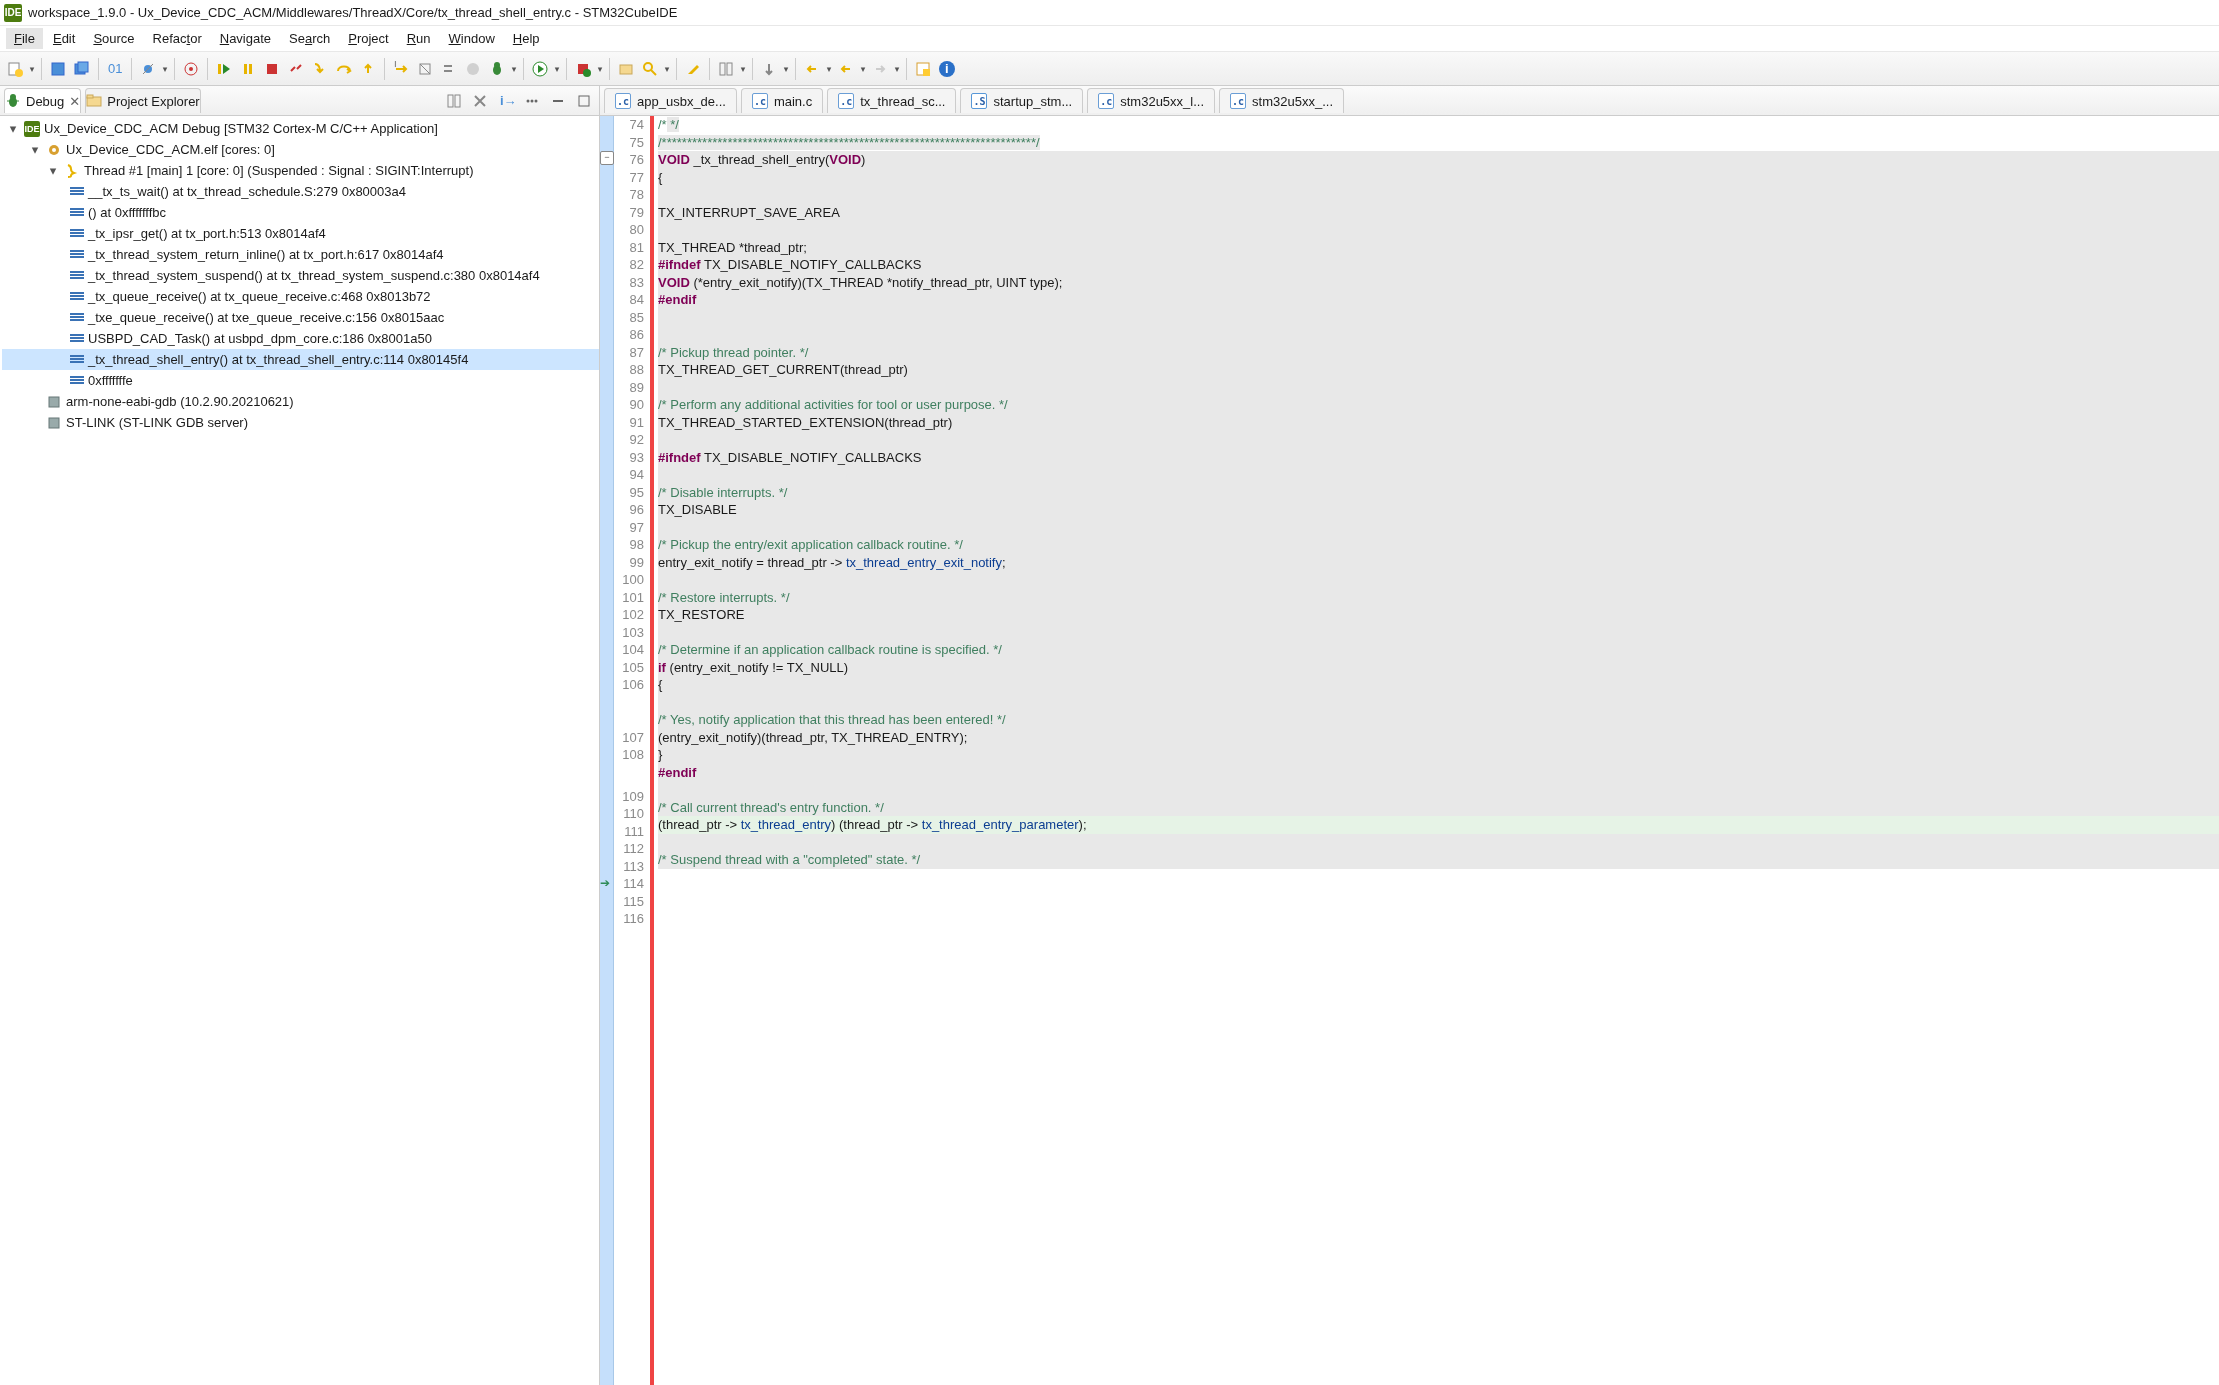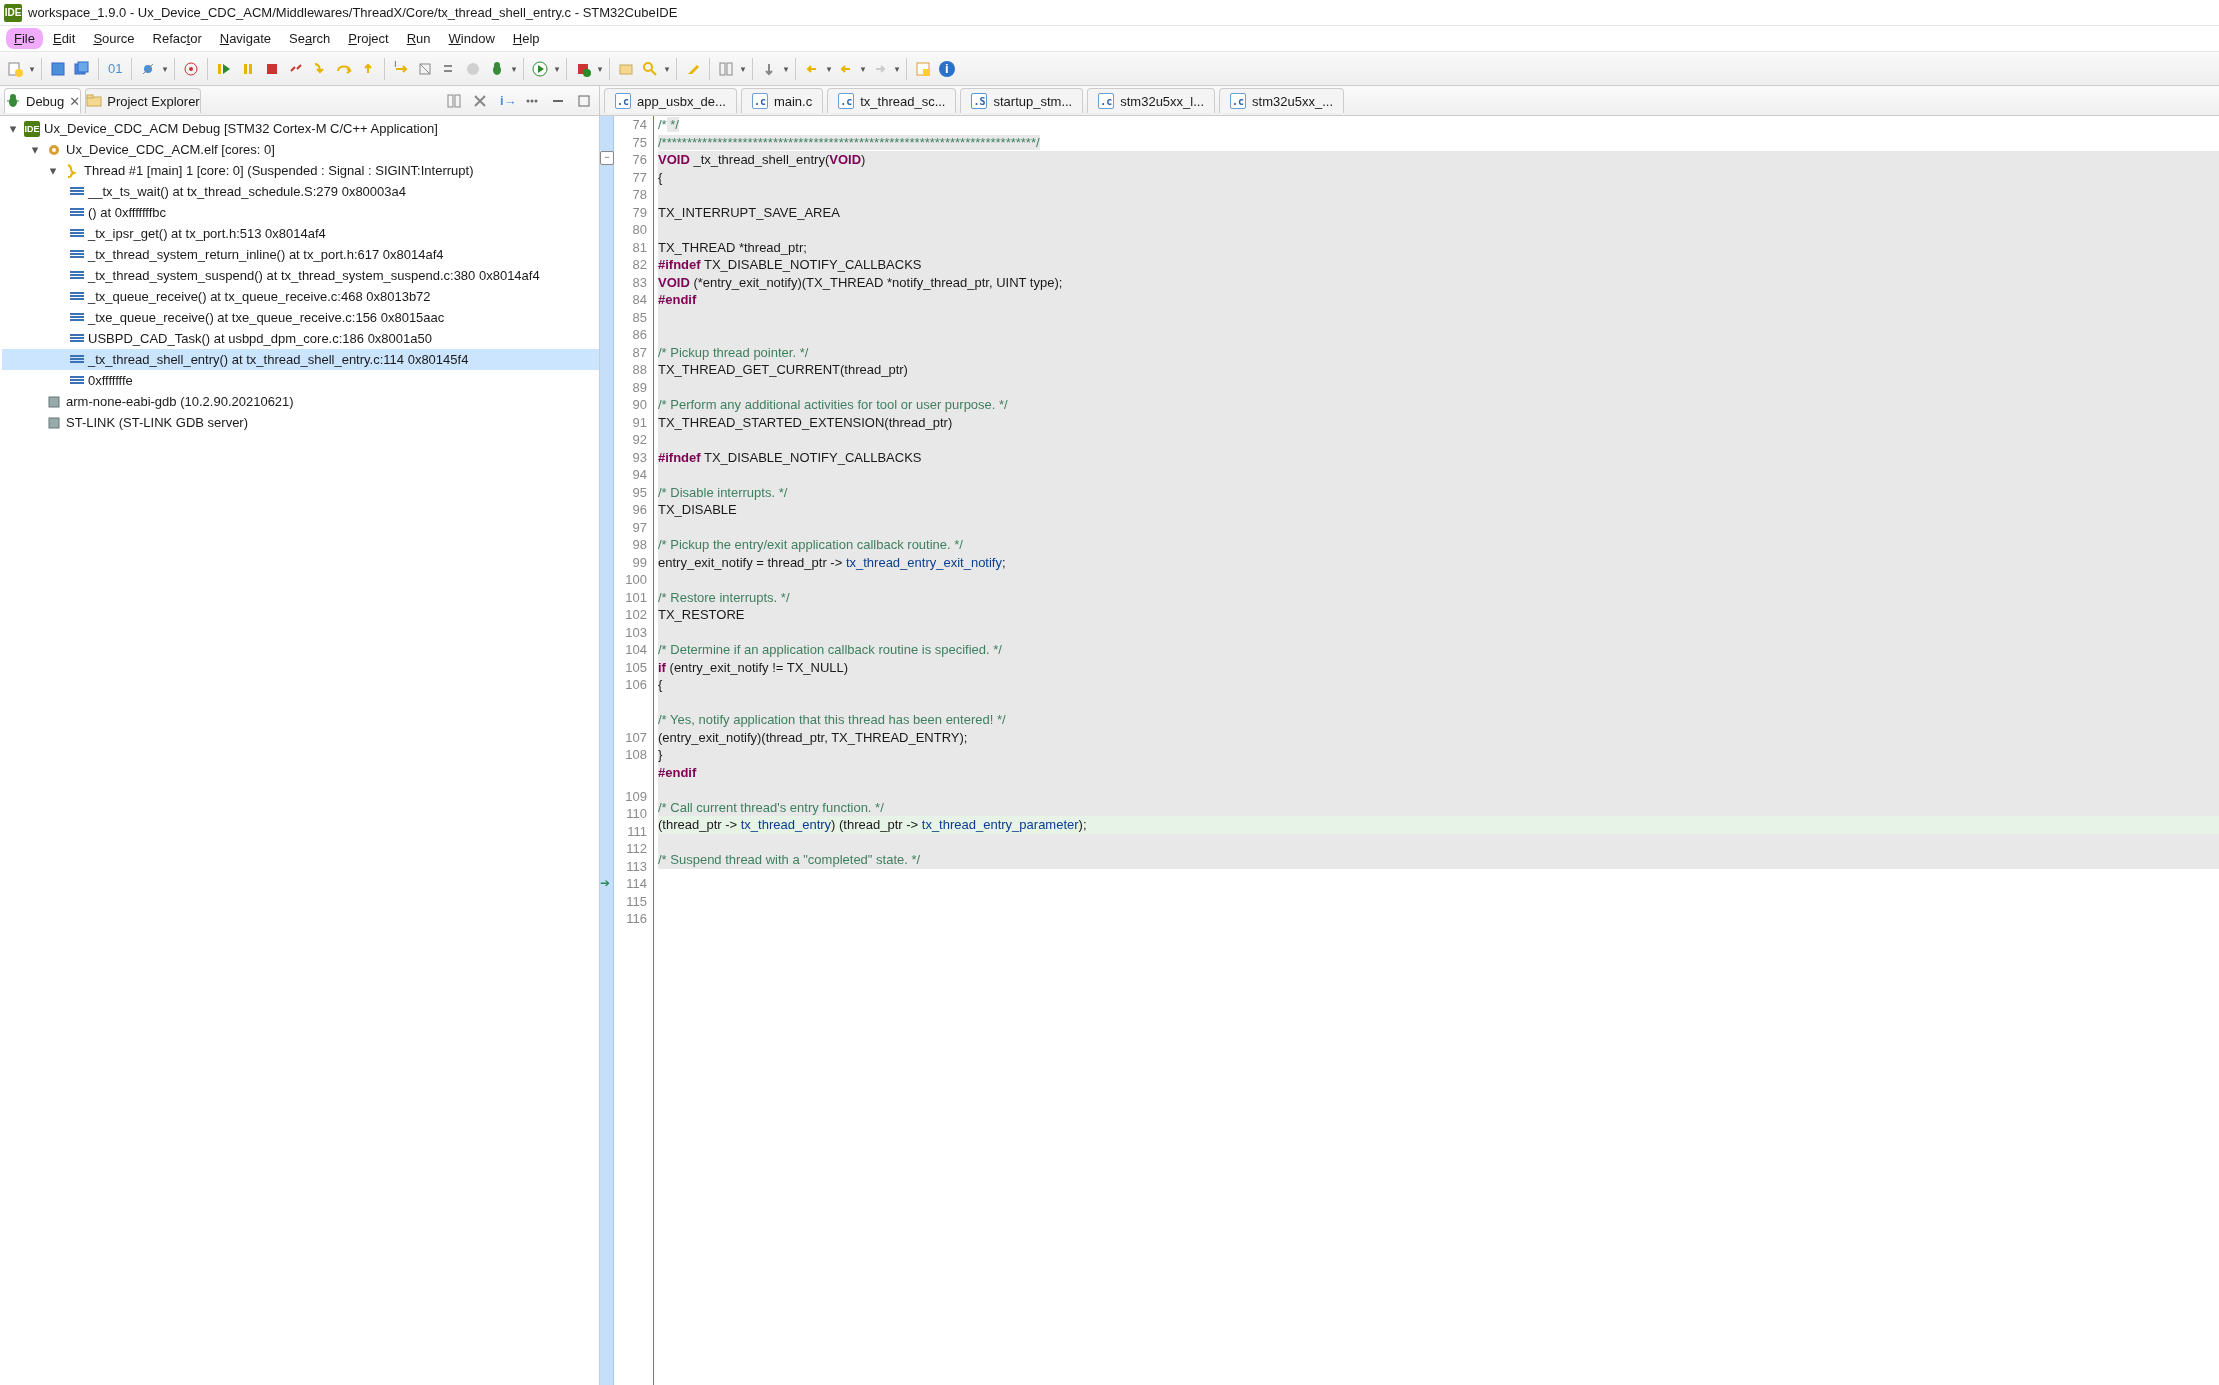--- a/index.html
+++ b/index.html
@@ -3,21 +3,21 @@
 <meta charset="utf-8">
 <style>
 *{margin:0;padding:0;box-sizing:border-box;font-family:"Segoe UI",Tahoma,sans-serif;font-size:13px;}
 body{background:#f5f5f5;color:#1a1a1a;overflow:hidden;}
 .window{display:flex;flex-direction:column;height:100vh;background:#fff;}
 .titlebar{display:flex;align-items:center;height:26px;background:#fff;border-bottom:1px solid #e8e8e8;padding:0 4px;gap:6px;}
 .ide-icon{width:18px;height:18px;background:#4d7c0f;color:#fff;display:inline-flex;align-items:center;justify-content:center;font-size:10px;font-weight:600;border-radius:2px;}
 .menubar{display:flex;align-items:center;height:26px;background:#fff;padding:0 6px;gap:2px;border-bottom:1px solid #e8e8e8;}
 .menubar .mi{padding:3px 8px;cursor:default;}
 .menubar .mi u{text-decoration:underline;}
-.menubar .mi.active{background:#f0abfc;border-radius:8px;}
+.menubar .mi.active{background:#e5e5e5;}
 .toolbar{display:flex;align-items:center;height:34px;background:linear-gradient(#f9f9f9,#eeeeee);border-bottom:1px solid #ccc;padding:0 4px;gap:2px;}
 .tbtn{width:22px;height:22px;display:inline-flex;align-items:center;justify-content:center;border-radius:3px;}
 .tsep{width:1px;height:22px;background:#ccc;margin:0 3px;}
 .drop{width:8px;display:inline-flex;justify-content:center;color:#555;font-size:9px;}
 .workarea{flex:1;display:flex;min-height:0;}
 .leftpane{width:600px;display:flex;flex-direction:column;border-right:1px solid #ccc;background:#fff;}
 .viewtabs{display:flex;align-items:center;height:30px;background:linear-gradient(#fbfbfb,#efefef);border-bottom:1px solid #ccc;padding:0 4px;gap:4px;}
 .vtab{display:flex;align-items:center;gap:5px;padding:4px 0;background:#fff;border:1px solid #ccc;border-bottom:none;border-top-left-radius:4px;border-top-right-radius:4px;}
 .vtab.inactive{background:#f2f2f2;}
 .vtab-icons{margin-left:auto;display:flex;gap:4px;}
@@ -27,21 +27,21 @@
 .tw{width:14px;text-align:center;color:#555;}
 .ind{display:inline-block;}
 .rightpane{flex:1;display:flex;flex-direction:column;min-width:0;}
 .edtabs{display:flex;align-items:center;height:30px;background:linear-gradient(#fbfbfb,#efefef);border-bottom:1px solid #ccc;padding:0 4px;gap:4px;overflow:hidden;}
 .etab{display:flex;align-items:center;gap:6px;padding:4px 10px;background:#f4f4f4;border:1px solid #ccc;border-bottom:none;border-top-left-radius:4px;border-top-right-radius:4px;max-width:160px;}
 .c-icon{width:16px;height:16px;display:inline-flex;align-items:center;justify-content:center;border:1px solid #6a9ed6;border-radius:2px;background:#fff;}
 .c-icon.s{border-color:#5898d8;}
 .c-icon span{font-family:monospace;font-size:10px;font-weight:700;color:#2a60a8;}
 .editor{flex:1;display:flex;min-height:0;overflow:hidden;}
 .ruler{width:14px;background:#c5dffb;border-right:1px solid #a8c8e8;}
-.gutter{width:40px;background:#fff;color:#8a8a8a;font-family:"Consolas",monospace;font-size:13px;text-align:right;padding-right:6px;border-right:1px solid #ef4444;position:relative;}
+.gutter{width:40px;background:#fff;color:#8a8a8a;font-family:"Consolas",monospace;font-size:13px;text-align:right;padding-right:6px;border-right:4px solid #ef4444;position:relative;}
 .code{flex:1;background:#fff;font-family:"Consolas","Courier New",monospace;font-size:13px;padding-left:4px;}
 .ln{height:17.5px;line-height:17.5px;}
 .lg{height:17.5px;line-height:17.5px;}
 .fold{position:absolute;left:-14px;width:14px;height:14px;border:1px solid #888;background:#fff;border-radius:2px;font-size:9px;line-height:11px;text-align:center;color:#555;}
 .kw{color:#7f0055;font-weight:700;}
 .pp{color:#7f0055;font-weight:700;}
 .cm{color:#3f7f5f;}
 .id{color:#0b3d91;}
 .hlcall{background:#e8e8e8;}
 .cur-line{background:#e6f3e6;}

